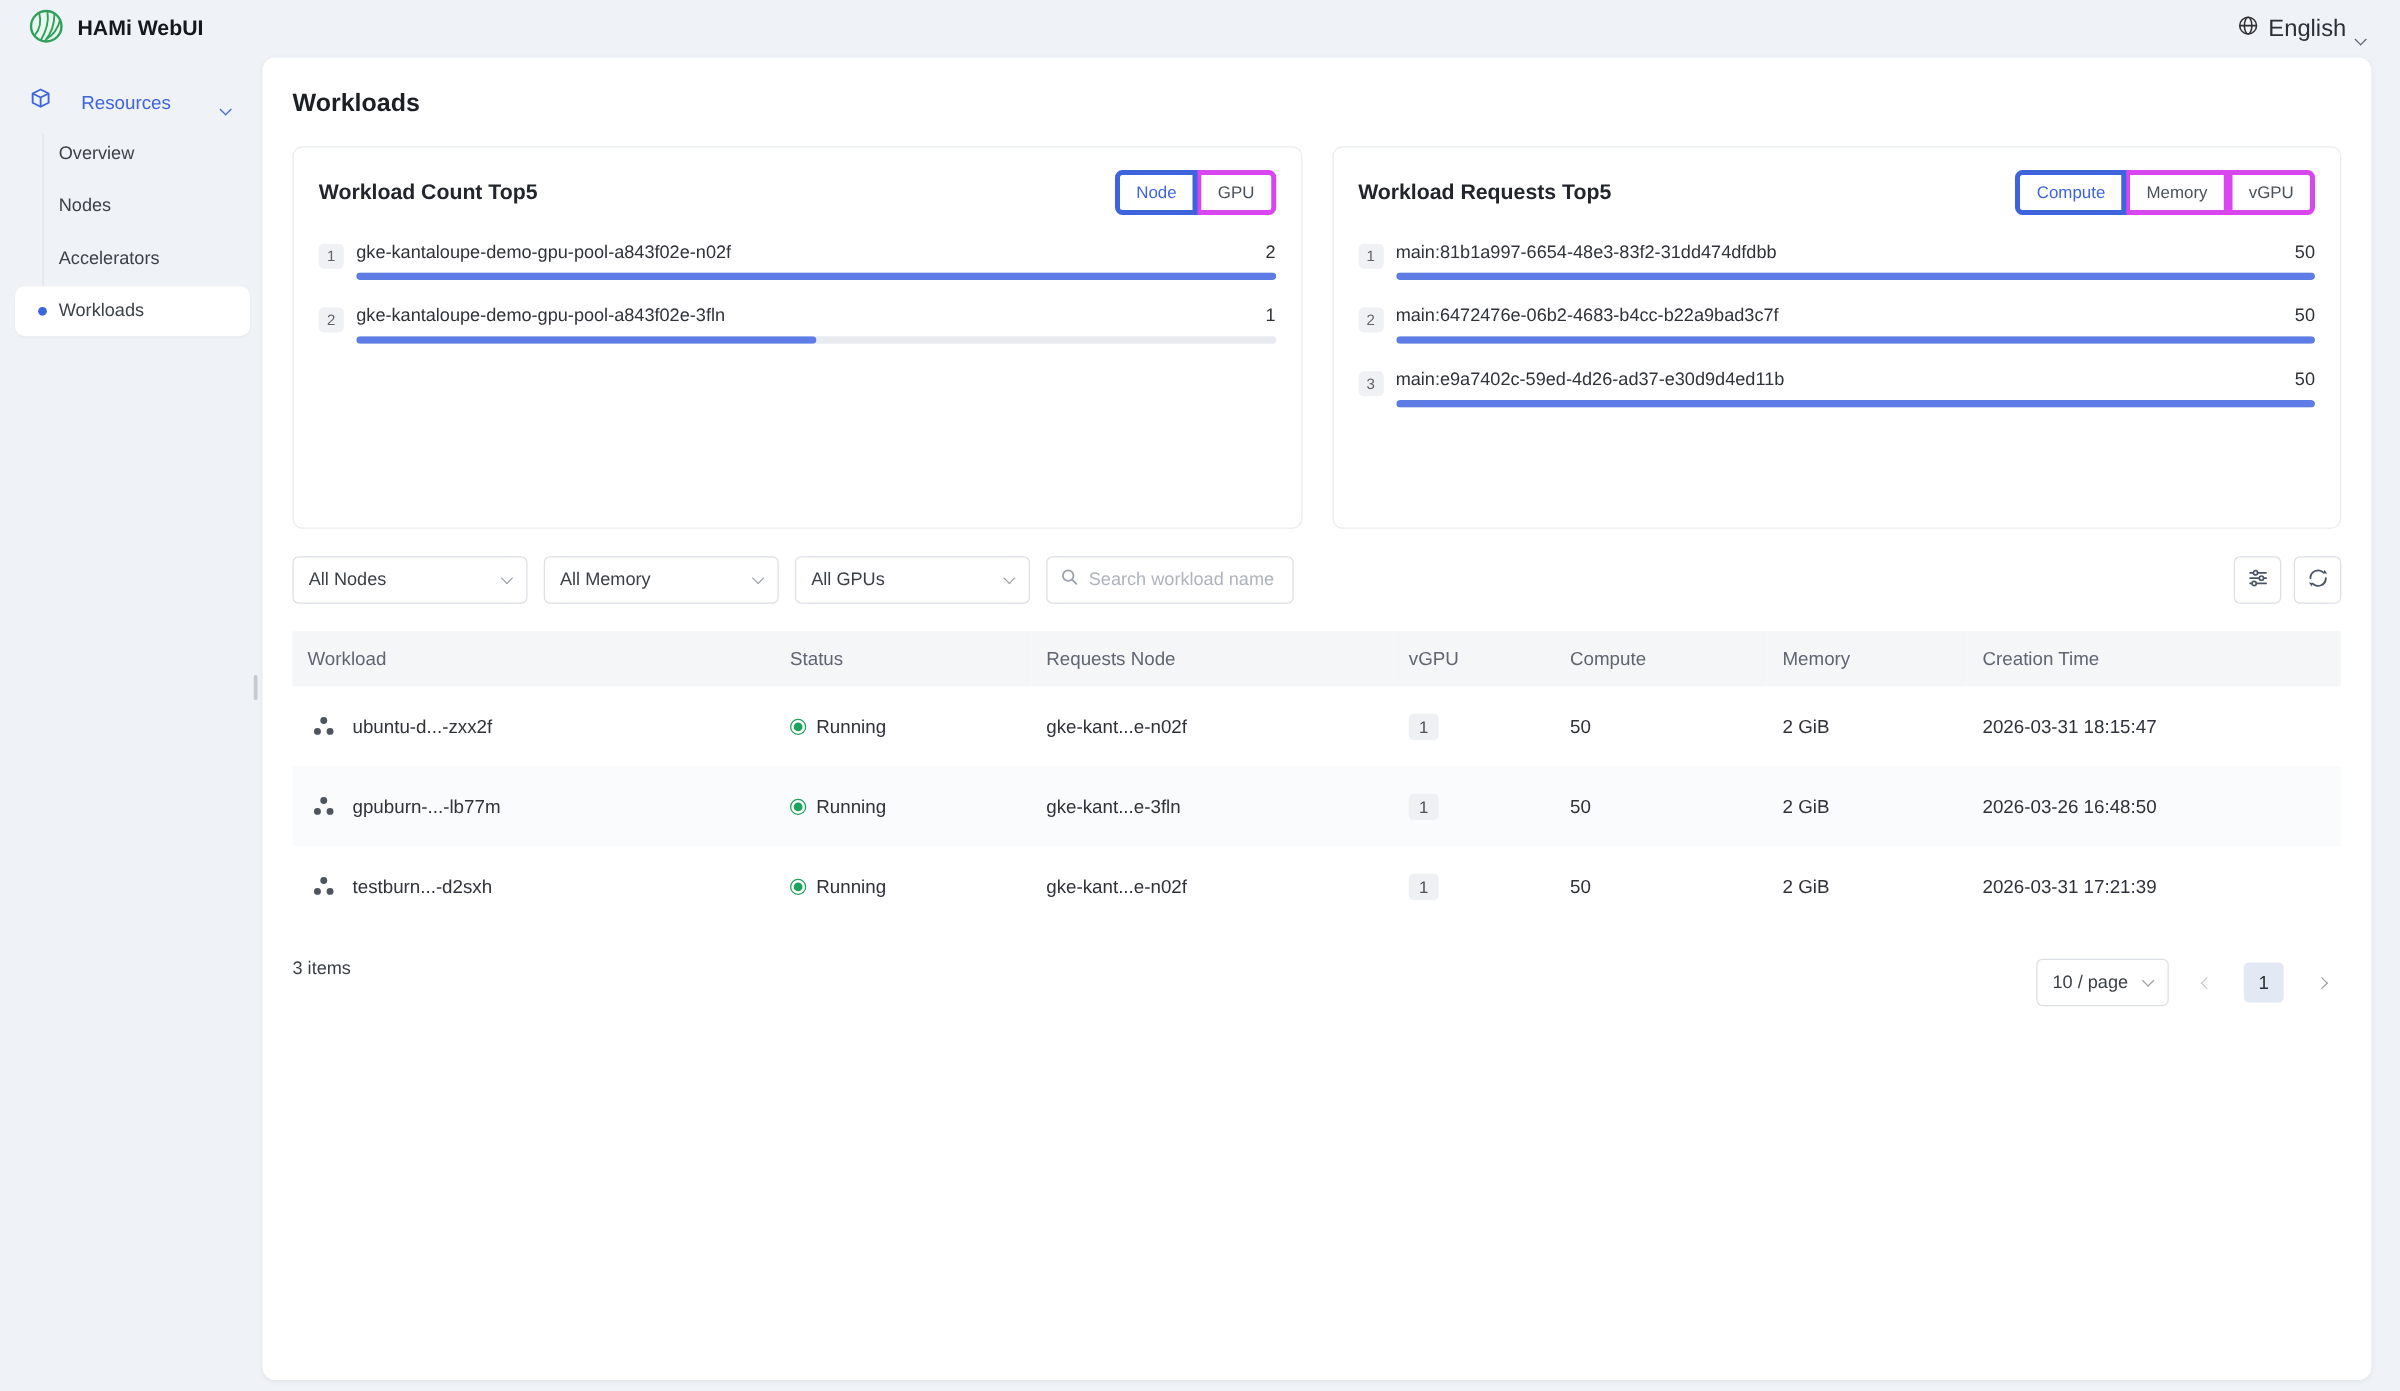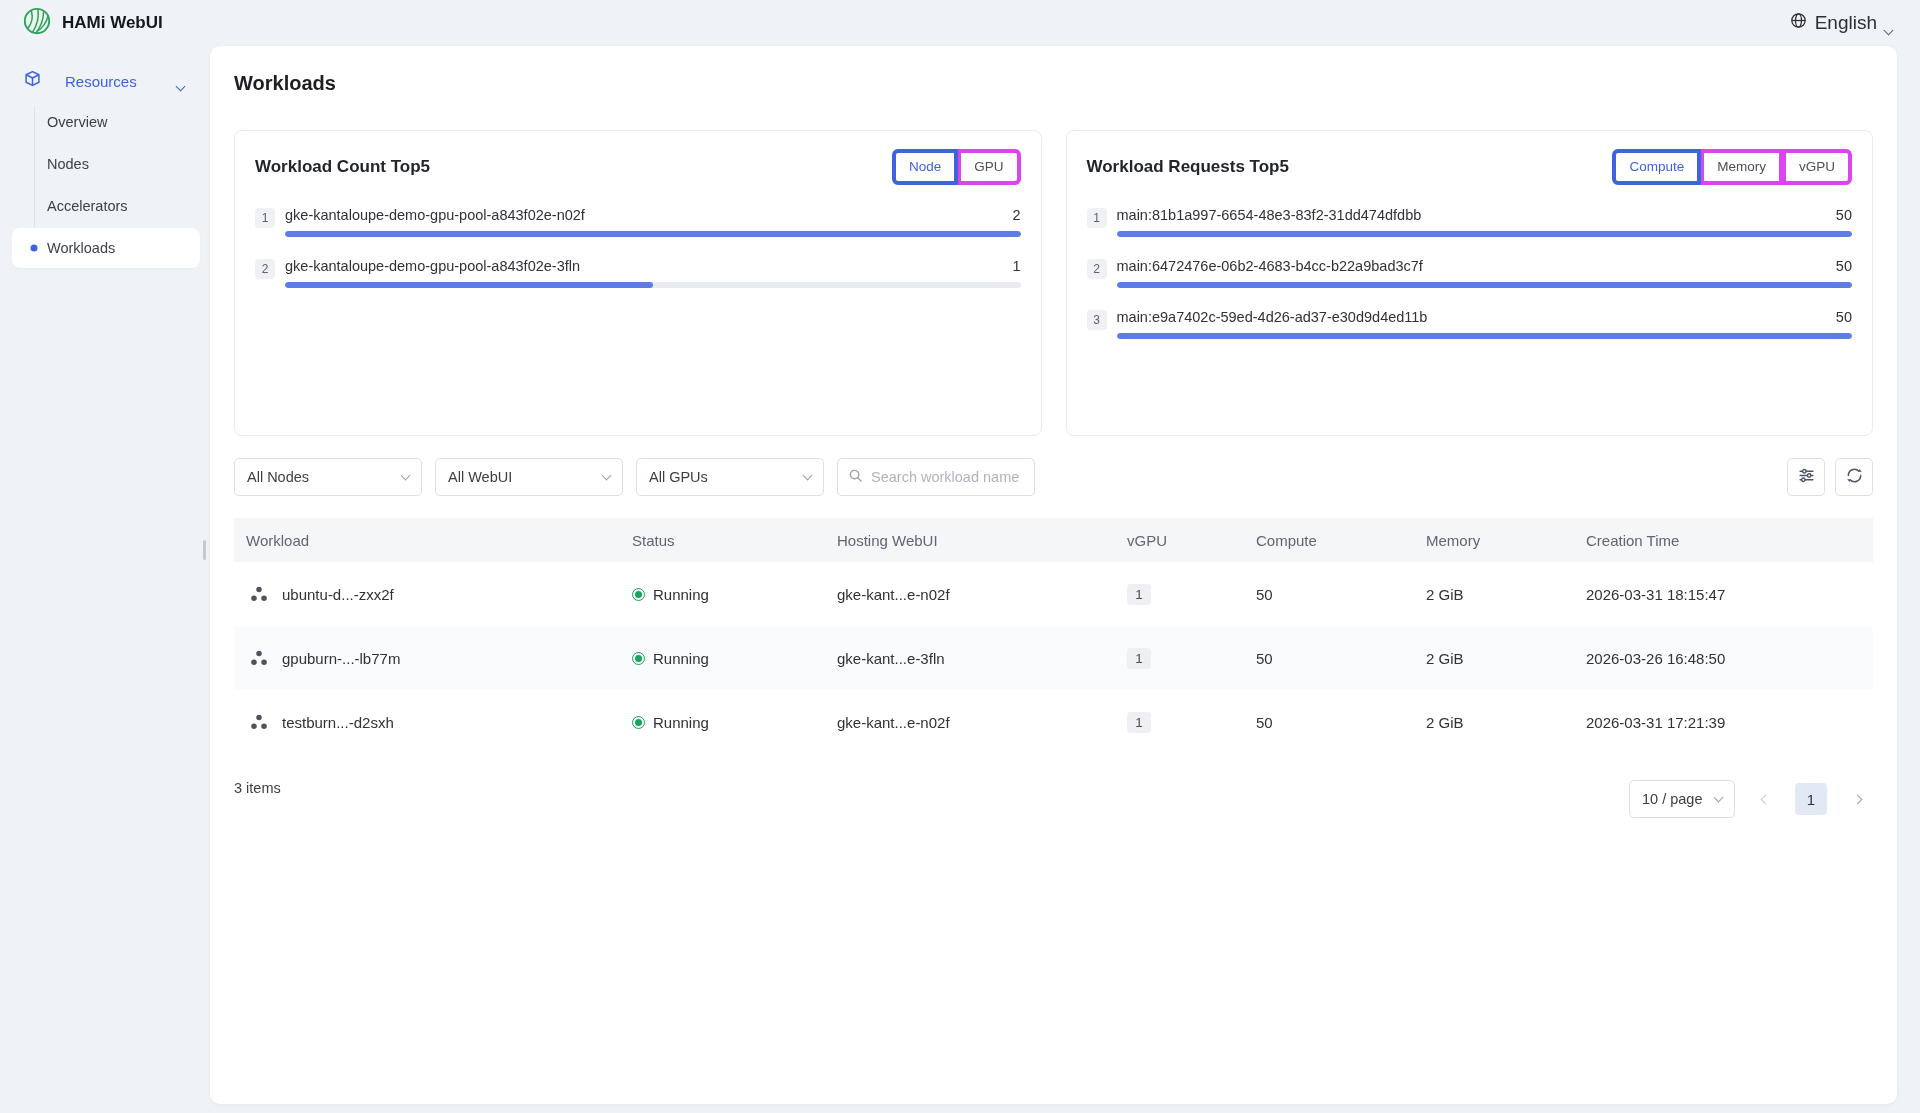--- a/index.html
+++ b/index.html
@@ -35,21 +35,21 @@
   .side-sub{list-style:none;position:relative;margin-top:2px;}
   .side-sub::before{content:'';position:absolute;left:34px;top:4px;bottom:4px;width:1px;background:#dfe3ea;}
   .side-item{position:relative;height:40px;display:flex;align-items:center;margin:2px 0 2px 12px;padding-left:35px;font-size:14.5px;color:#3c4148;cursor:pointer;border-radius:8px;text-align:center;}
   .side-item.active{background:#fff;box-shadow:0 1px 2px rgba(0,0,0,.04);z-index:1;}
   .side-item.active::before{content:'';position:absolute;left:22px;top:50%;transform:translate(-50%,-50%);width:7px;height:7px;border-radius:50%;background:var(--accent);}
   .resize-handle{position:absolute;left:203px;top:540px;width:3px;height:20px;border-radius:2px;background:#c4c9d2;cursor:col-resize;}
   
   .main{position:absolute;top:46px;left:210px;right:23px;bottom:9px;background:#fff;border-radius:10px;box-shadow:0 1px 4px rgba(17,24,39,.05);padding:26px 24px;overflow:hidden;}
   .page-title{font-size:20px;font-weight:700;color:#1c1f24;}
   
-  .charts{display:flex;gap:24px;margin-top:35px;}
+  .charts{display:flex;gap:24px;margin-top:22px;}
   .chart-card{flex:1;border:1px solid #e8ebf0;border-radius:8px;padding:18px 20px;min-height:306px;background:#fff;}
   .chart-head{display:flex;align-items:center;justify-content:space-between;}
   .chart-title{font-size:17px;font-weight:700;color:#22262c;}
   .seg{display:flex;}
   .seg-btn{padding:5px 13px;font-size:13.5px;line-height:1.3;background:#fff;border:4px solid #d946ef;color:#4a5158;margin-left:-1px;cursor:pointer;font-family:inherit;}
   .seg-btn:first-child{border-radius:6px 0 0 6px;margin-left:0;}
   .seg-btn:last-child{border-radius:0 6px 6px 0;}
   .seg-btn.active{color:var(--accent);border-color:var(--accent);position:relative;z-index:1;}
   .rank-list{margin-top:22px;}
   .rank-item{display:flex;gap:10px;margin-bottom:21px;}
@@ -235,21 +235,21 @@
       </div>
     </section>
   </div>
 
   <div class="toolbar">
     <div class="select">
       <span>All Nodes</span>
       <span class="chev"></span>
     </div>
     <div class="select">
-      <span>All WebUI</span>
+      <span>All Memory</span>
       <span class="chev"></span>
     </div>
     <div class="select">
       <span>All GPUs</span>
       <span class="chev"></span>
     </div>
     <div class="search">
       <span>
         <svg viewBox="0 0 16 16" width="15" height="15" fill="none" stroke="#9aa0a8" stroke-width="1.5" stroke-linecap="round">
           <circle cx="7" cy="7" r="4.5"></circle>
@@ -291,21 +291,21 @@
           <col style="width:290px">
           <col style="width:129px">
           <col style="width:170px">
           <col style="width:160px">
           <col>
       </colgroup>
       <thead>
         <tr>
           <th>Workload</th>
           <th>Status</th>
-          <th>Hosting WebUI</th>
+          <th>Requests Node</th>
           <th>vGPU</th>
           <th>Compute</th>
           <th>Memory</th>
           <th>Creation Time</th>
         </tr>
       </thead>
       <tbody>
         <tr>
           <td>
             <div class="wl">

